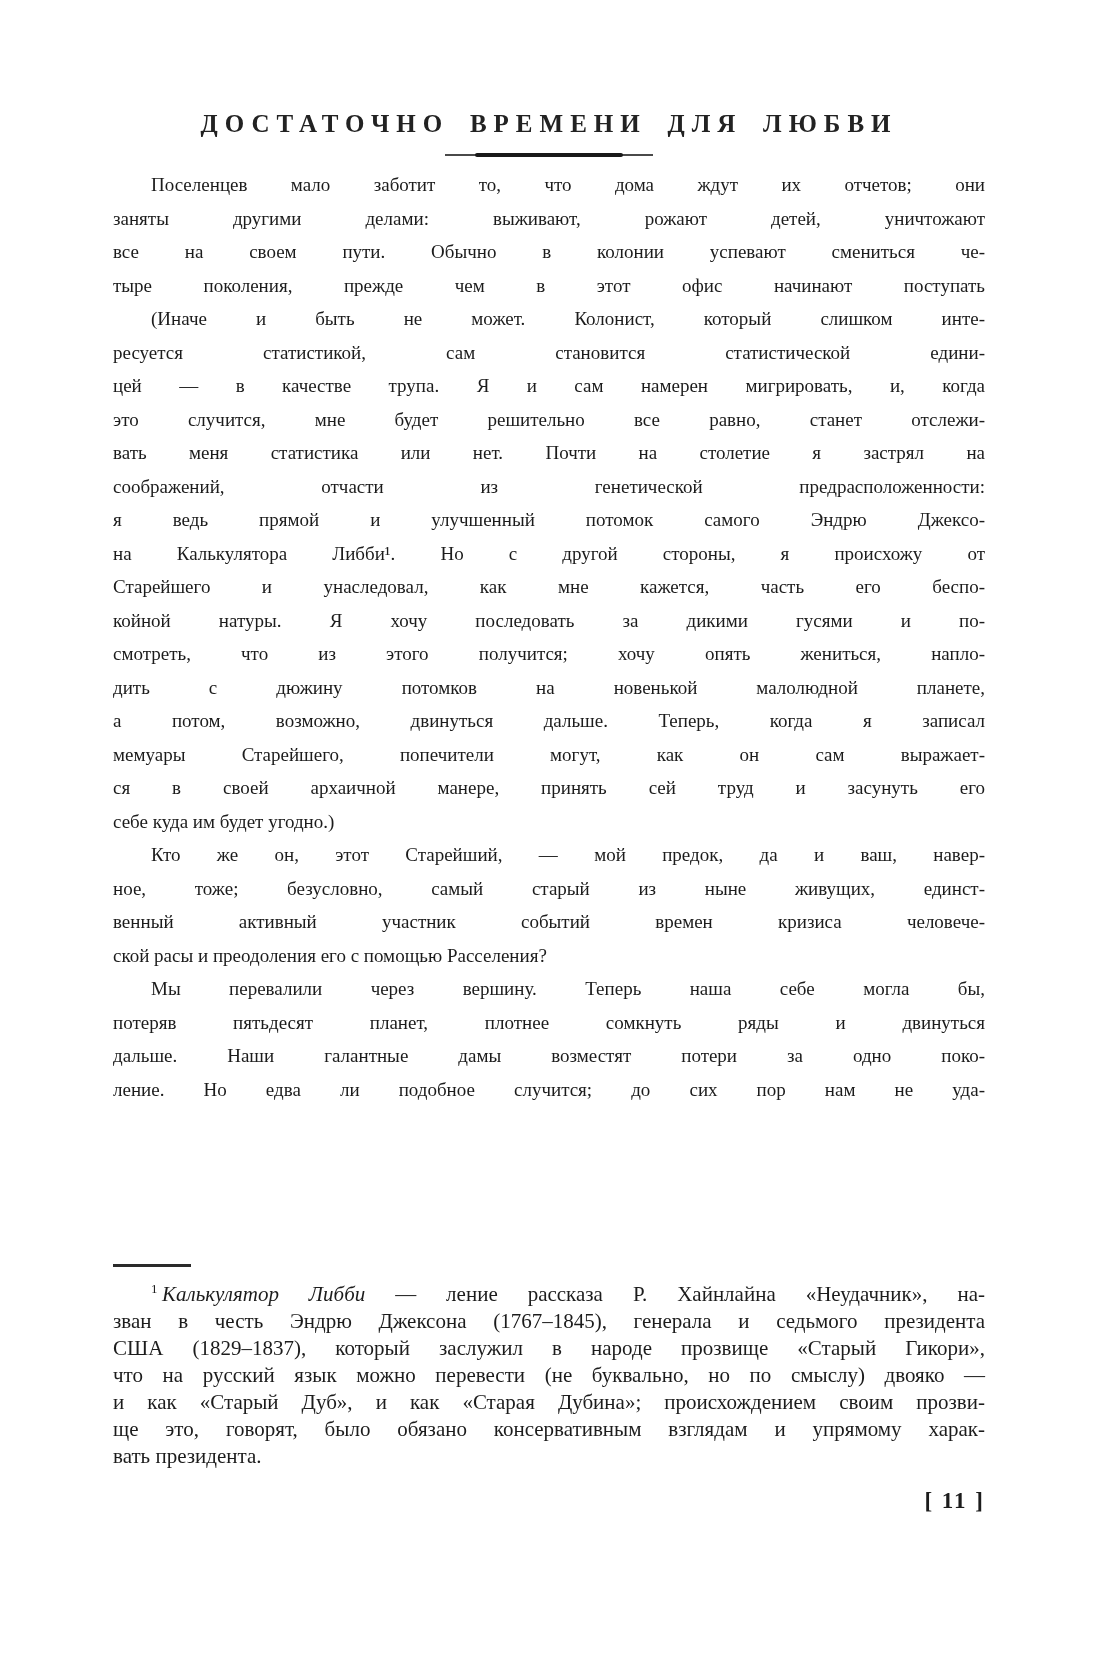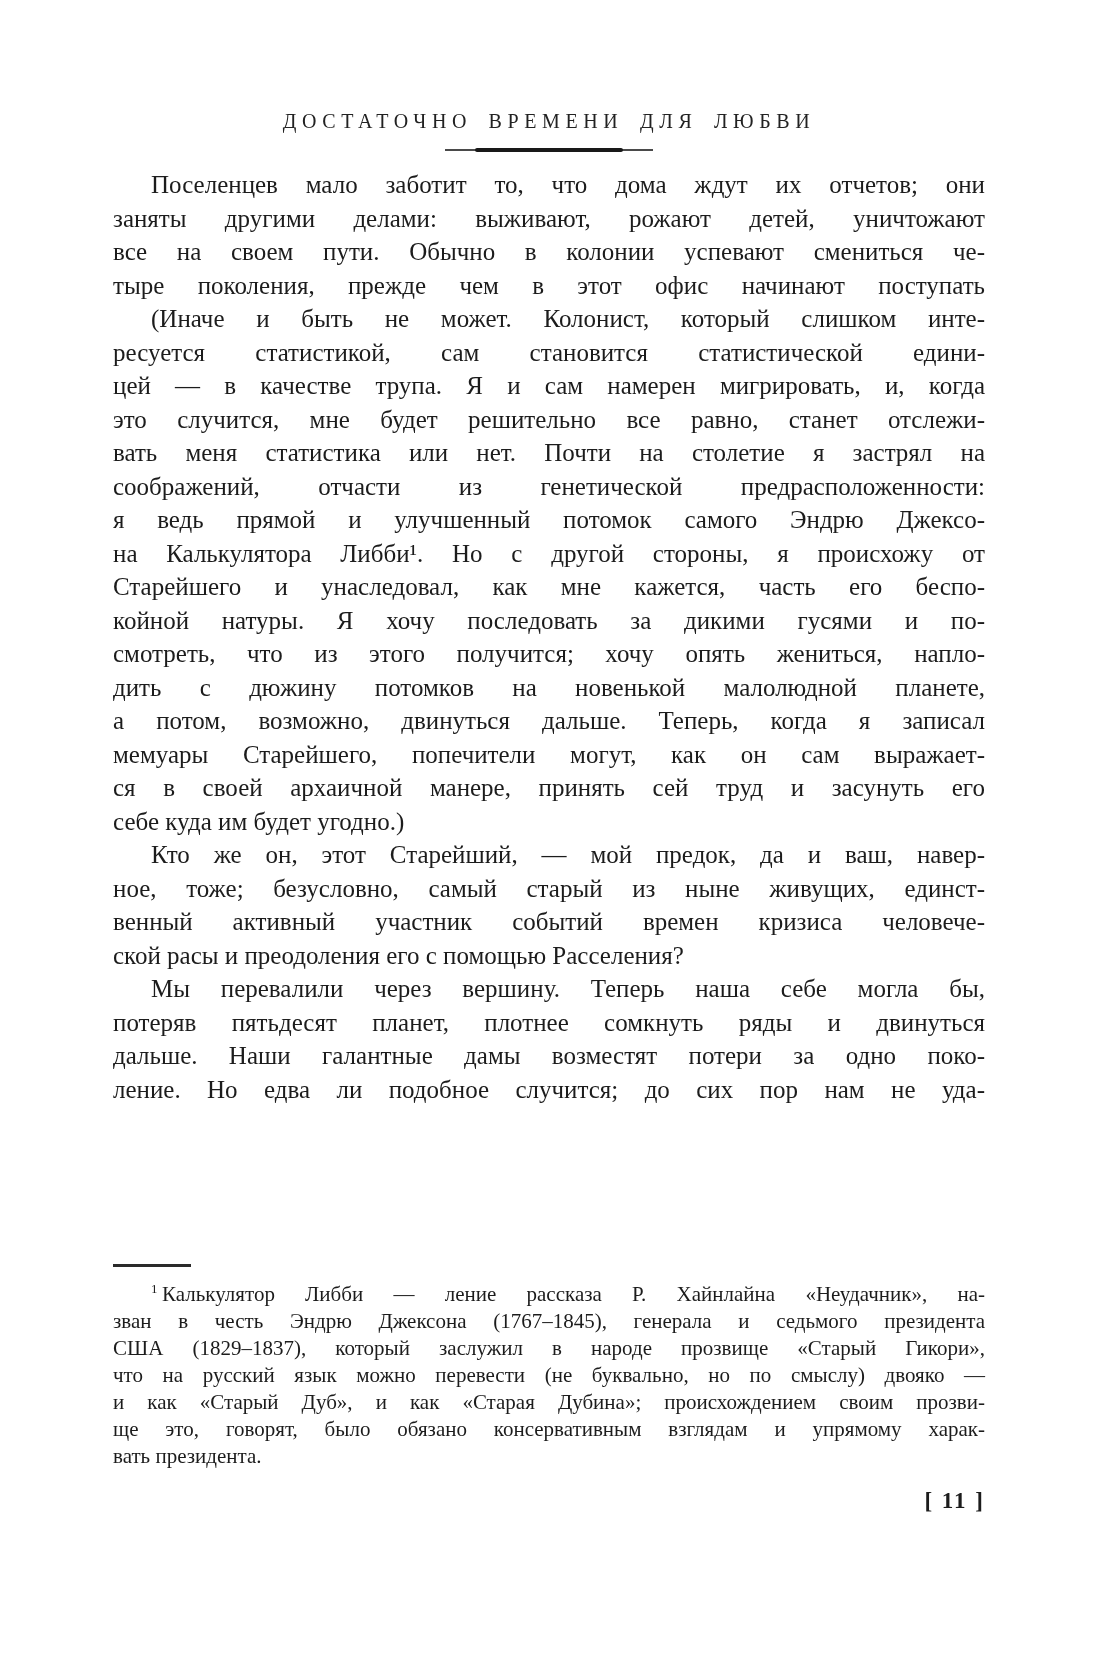--- a/index.html
+++ b/index.html
@@ -22,22 +22,22 @@
   }
   
   .running-head-wrap {
     position: absolute;
     top: 110px;
     left: 113px;
     width: 872px;
     text-align: center;
   }
   .running-head {
-    font-size: 20px;
-    font-weight: 400;
+    font-size: 25px;
+    font-weight: 700;
     letter-spacing: 0.28em;
     word-spacing: 0.30em;
     color: #222222;
     white-space: nowrap;
   }
   .ornament {
     position: relative;
     width: 208px;
     height: 8px;
     margin: 13px auto 0 auto;
@@ -54,21 +54,21 @@
     width: 148px; height: 4px;
     background: #191919;
     border-radius: 2px;
   }
   
   .body-text {
     position: absolute;
     top: 168px;
     left: 113px;
     width: 872px;
-    font-size: 25px;
+    font-size: 19px;
     line-height: 33.5px;
   }
   .line {
     text-align: justify;
     text-align-last: justify;
     white-space: normal;
   }
   .line.endline { text-align-last: left; }
   .line.indent  { text-indent: 38px; }
   
@@ -87,21 +87,21 @@
     width: 872px;
     font-size: 21px;
     line-height: 27px;
   }
   .fn-marker {
     font-size: 0.62em;
     vertical-align: super;
     line-height: 0;
     margin-right: 0.35em;
   }
-  .italic { }
+  .italic { font-style: italic; }
   
   .page-number {
     position: absolute;
     top: 1488px;
     left: 113px;
     width: 872px;
     text-align: right;
     font-size: 23px;
     font-weight: 700;
     letter-spacing: 2px;

